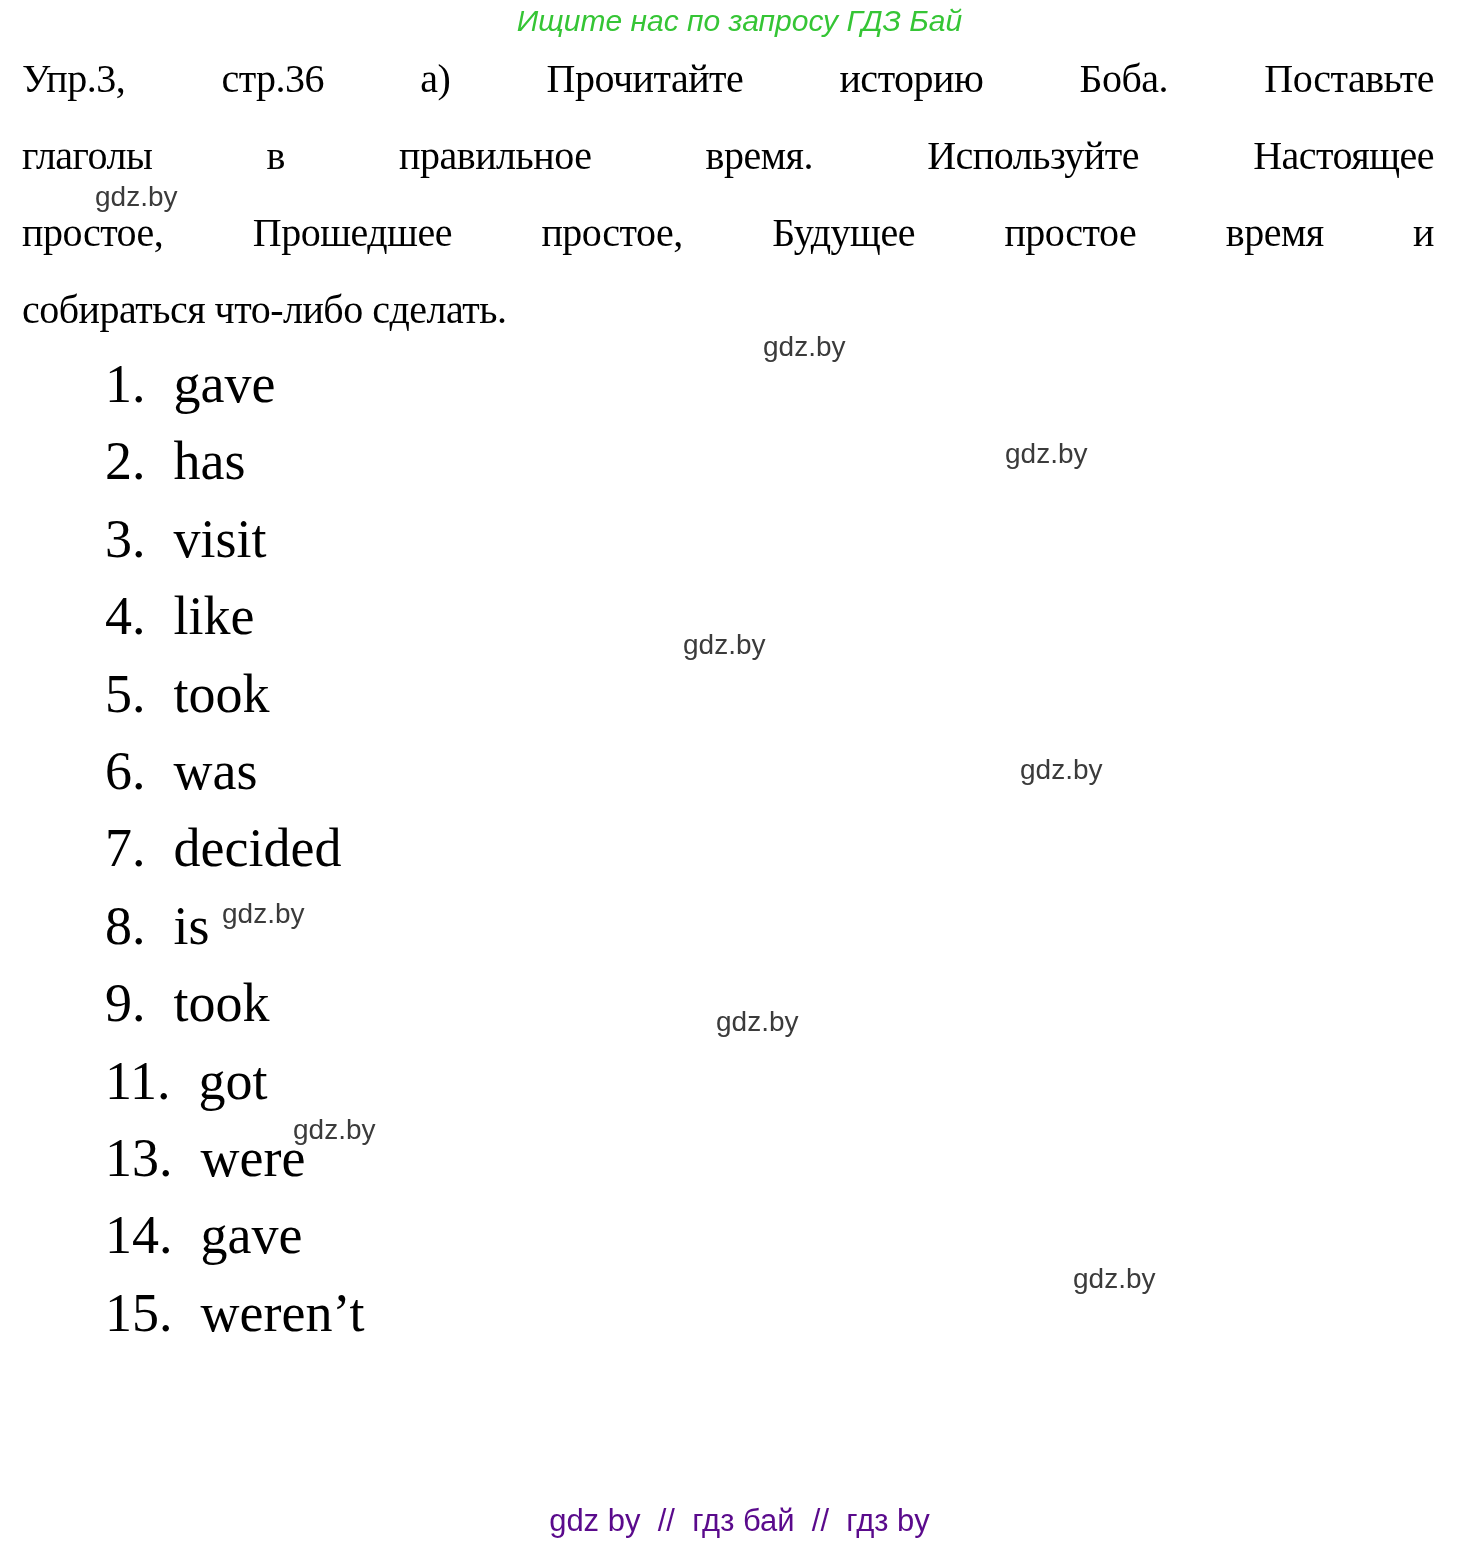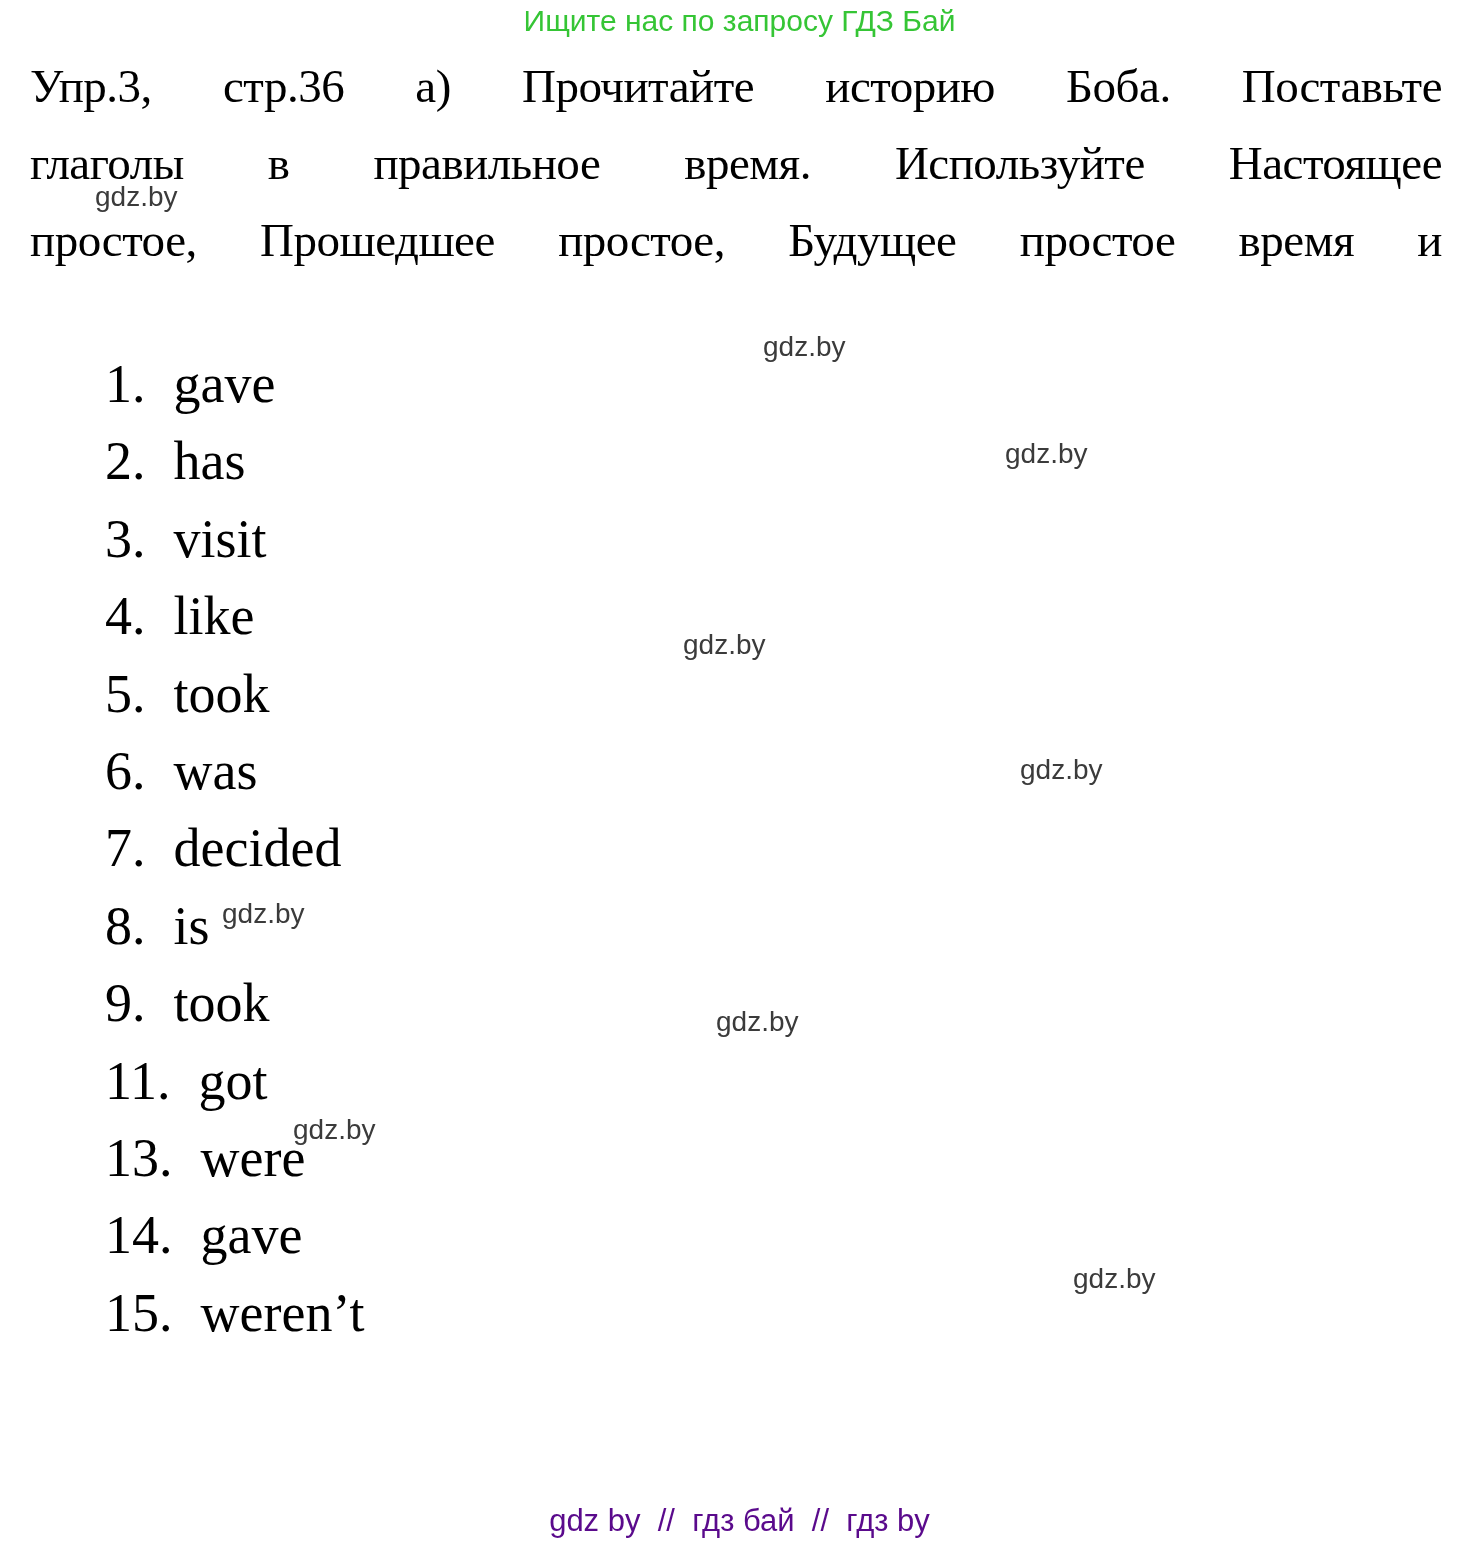--- a/index.html
+++ b/index.html
@@ -16,30 +16,30 @@
   .promo {
     position: absolute;
     top: 5px;
     left: 0;
     width: 100%;
     text-align: center;
     font-family: "Liberation Sans", sans-serif;
     font-size: 30px;
     line-height: 32px;
     color: var(--promo-green, #35c535);
+    font-style: italic;
   }
   .task {
     position: absolute;
     top: 40px;
-    left: 30px;
+    left: 22px;
     width: 1412px;
-    font-size: 47px;
+    font-size: 40px;
     line-height: 77px;
     letter-spacing: -0.5px;
-    margin-top: 8px;
   }
   .task-line.justify {
     text-align: justify;
     text-align-last: justify;
     text-justify: inter-word;
   }
   .answers {
     position: absolute;
     top: 346px;
     left: 105px;
@@ -79,20 +79,21 @@
 <body>
 
 <div class="page">
 
   <div class="promo">Ищите нас по запросу ГДЗ Бай</div>
 
   <div class="task">
     <div class="task-line justify">Упр.3, стр.36 а) Прочитайте историю Боба. Поставьте</div>
     <div class="task-line justify">глаголы в правильное время. Используйте Настоящее</div>
     <div class="task-line justify">простое, Прошедшее простое, Будущее простое время и</div>
+    <div class="task-line">собираться что-либо сделать.</div>
   </div>
 
   <ol class="answers">
     <li>
         <span>1.</span>
         <span>gave</span>
       </li>
     <li>
         <span>2.</span>
         <span>has</span>

